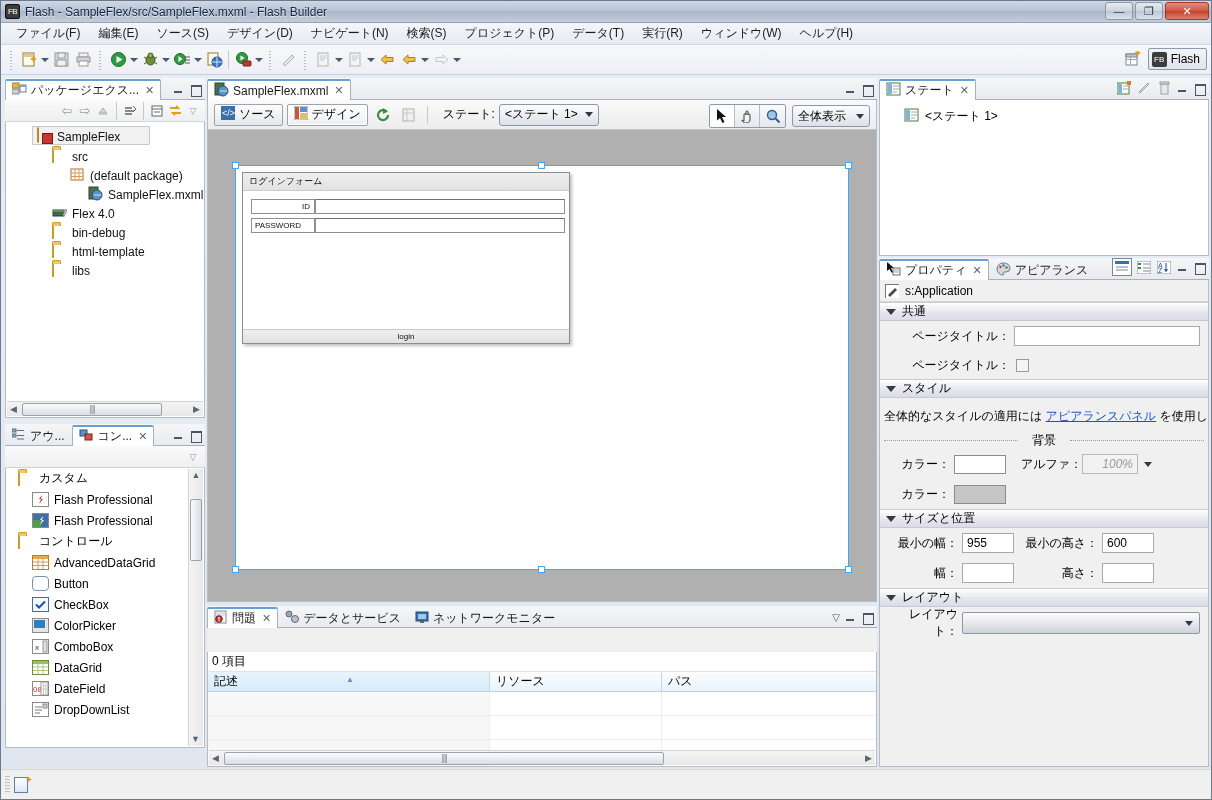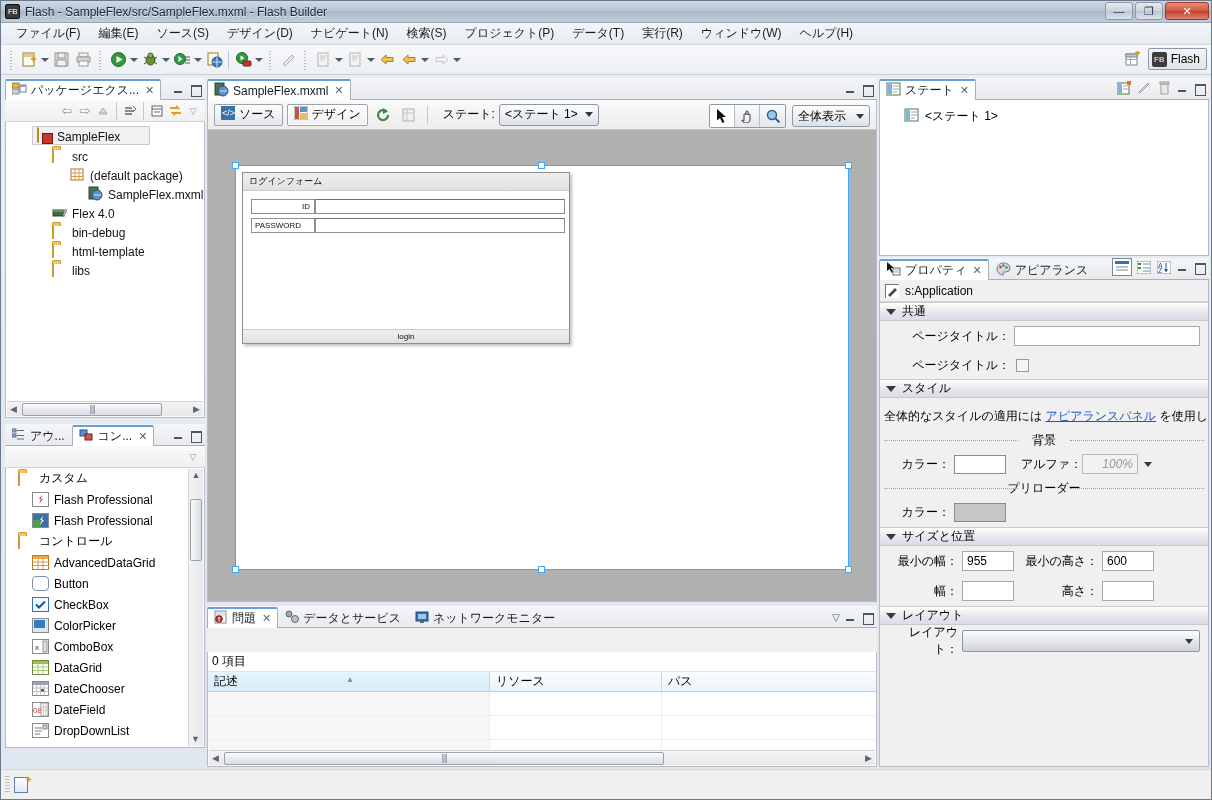--- a/index.html
+++ b/index.html
@@ -614,31 +614,20 @@
                   <rect x="0" y="0" width="15" height="13" fill="#fff"></rect>
                   <rect x="0" y="0" width="15" height="3" fill="#9bbf5a"></rect>
                   <path d="M0 6h15M0 9.5h15M5 3v10M10 3v10" stroke="#a9c97a"></path>
                 </svg>
             </span>
             <span>DataGrid</span>
           </div>
           <div class="crow">
             <span class="cico">
               <svg width="15" height="13" viewBox="0 0 15 13">
-                  <rect x="0" y="0" width="15" height="13" fill="#fff"></rect>
-                  <rect x="0" y="0" width="15" height="3" fill="#9aa4b0"></rect>
-                  <path d="M0 6h15M0 9.5h15M3.7 3v10M7.4 3v10M11.1 3v10" stroke="#b9c2cc"></path>
-                  <rect x="8" y="7" width="3" height="2.5" fill="#c0392b"></rect>
-                </svg>
-            </span>
-            <span>DateChooser</span>
-          </div>
-          <div class="crow">
-            <span class="cico">
-              <svg width="15" height="13" viewBox="0 0 15 13">
                   <rect x="0" y="0" width="7" height="13" fill="#fff"></rect>
                   <text x="0" y="10" font-size="8" fill="#c0392b">08</text>
                   <rect x="8" y="0" width="7" height="13" fill="#fff" stroke="#999"></rect>
                   <path d="M8 4h7M8 7h7M10.5 1v11M13 1v11" stroke="#c8c8c8"></path>
                 </svg>
             </span>
             <span>DateField</span>
           </div>
           <div class="crow">
             <span class="cico">
@@ -998,21 +987,20 @@
         <div class="subhdr">背景</div>
 
         <div class="prow" style="height:30px">
           <span class="plabel" style="width:62px">カラー：</span>
           <span class="pcolor" style="margin-left:4px"></span>
           <span class="plabel" style="width:76px">アルファ：</span>
           <span class="palpha">100%</span>
           <span class="caret-d" style="margin-left:6px"></span>
         </div>
 
-        <div class="subhdr">プリローダー</div>
 
         <div class="prow" style="height:30px">
           <span class="plabel" style="width:62px">カラー：</span>
           <span class="pcolor gray" style="margin-left:4px"></span>
         </div>
 
         <div class="sect">
           <span class="tri"></span>
           <span>サイズと位置</span>
         </div>

